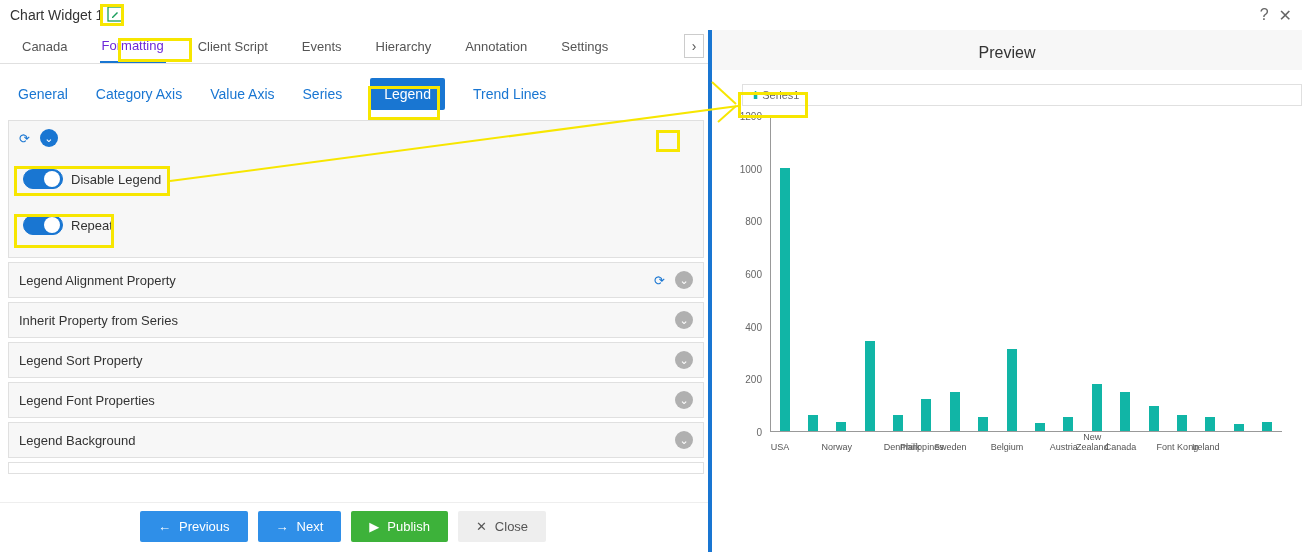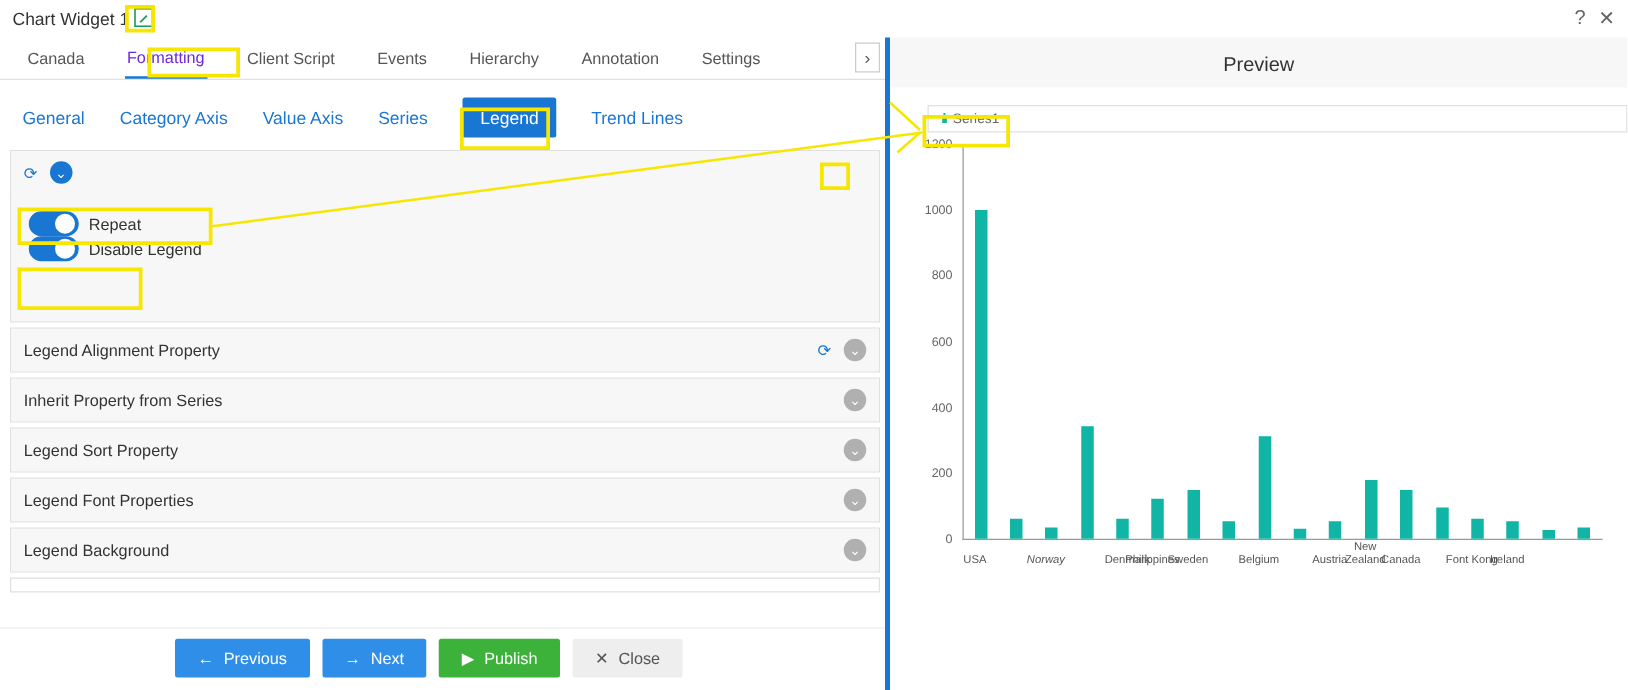--- a/index.html
+++ b/index.html
@@ -105,31 +105,31 @@
         <span class="stab">Trend Lines</span>
       </div>
 
     <div class="panels">
       <div class="panel">
         <div class="panel-header">
           <span class="ph-refresh">⟳</span>
           <span class="ph-chevron open">⌄</span>
         </div>
         <div class="panel-body">
+          <div class="toggle-row">
+            <div class="toggle">
+                <div class="knob"></div>
+              </div>
+            <span>Disable Legend</span>
+          </div>
           <div class="toggle-row" style="margin-bottom:0;">
             <div class="toggle">
                 <div class="knob"></div>
               </div>
             <span>Repeat</span>
-          </div>
-          <div class="toggle-row">
-            <div class="toggle">
-                <div class="knob"></div>
-              </div>
-            <span>Disable Legend</span>
           </div>
         </div>
       </div>
 
       <div class="panel">
         <div class="panel-header">
           <span class="ph-title">Legend Alignment Property</span>
           <span class="ph-refresh">⟳</span>
           <span class="ph-chevron">⌄</span>
         </div>
@@ -212,21 +212,21 @@
           <div class="bar" style="left: 320.794px; height: 47.4px;"></div>
           <div class="bar" style="left: 349.183px; height: 39.5px;"></div>
           <div class="bar" style="left: 377.572px; height: 25.0167px;"></div>
           <div class="bar" style="left: 405.961px; height: 15.8px;"></div>
           <div class="bar" style="left: 434.35px; height: 14.4833px;"></div>
           <div class="bar" style="left: 462.739px; height: 6.58333px;"></div>
           <div class="bar" style="left: 491.128px; height: 9.21667px;"></div>
         </div>
       <div id="x-axis"></div>
     <div class="xcat" style="left: 47.9361px; bottom: 4px; position: absolute;">USA</div>
-        <div class="xcat" style="left: 104.714px; bottom: 4px; position: absolute; font-style: italic;">Norway</div>
+        <div class="xcat" style="left: 104.714px; bottom: 4px; position: absolute;">Norway</div>
         <div class="xcat" style="left: 170px; bottom: 4px; position: absolute;">Denmark</div>
         <div class="xcat" style="left: 189.881px; bottom: 4px; position: absolute;">Philippines</div>
         <div class="xcat" style="left: 218.269px; bottom: 4px; position: absolute;">Sweden</div>
         <div class="xcat" style="left: 275.047px; bottom: 4px; position: absolute;">Belgium</div>
         <div class="xcat" style="left: 331.825px; bottom: 4px; position: absolute;">Austria</div>
         <div class="xcat" style="left: 360.214px; bottom: 4px; position: absolute;">New Zealand</div>
         <div class="xcat" style="left: 388.603px; bottom: 4px; position: absolute;">Canada</div>
         <div class="xcat" style="left: 445.381px; bottom: 4px; position: absolute;">Font Kong</div>
         <div class="xcat" style="left: 473.769px; bottom: 4px; position: absolute;">Ireland</div>
       </div>

